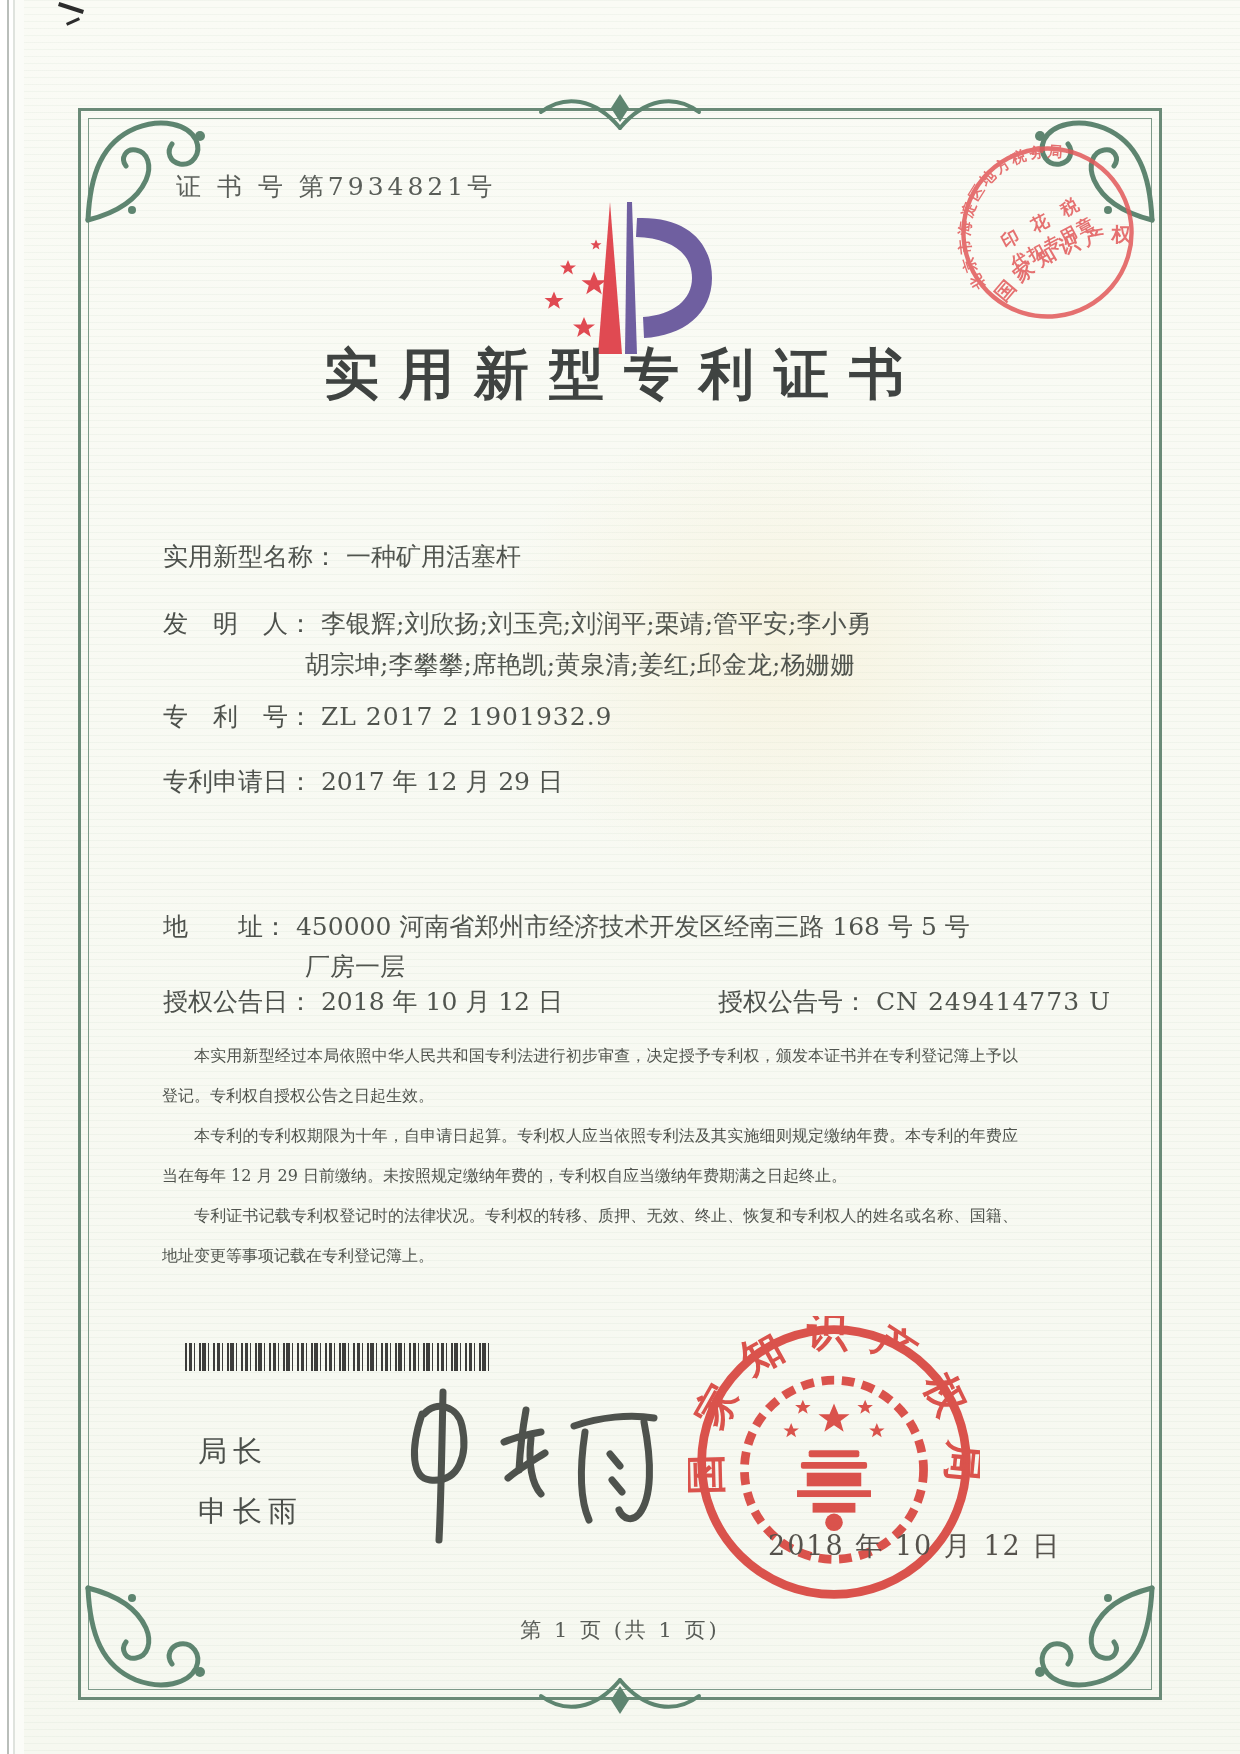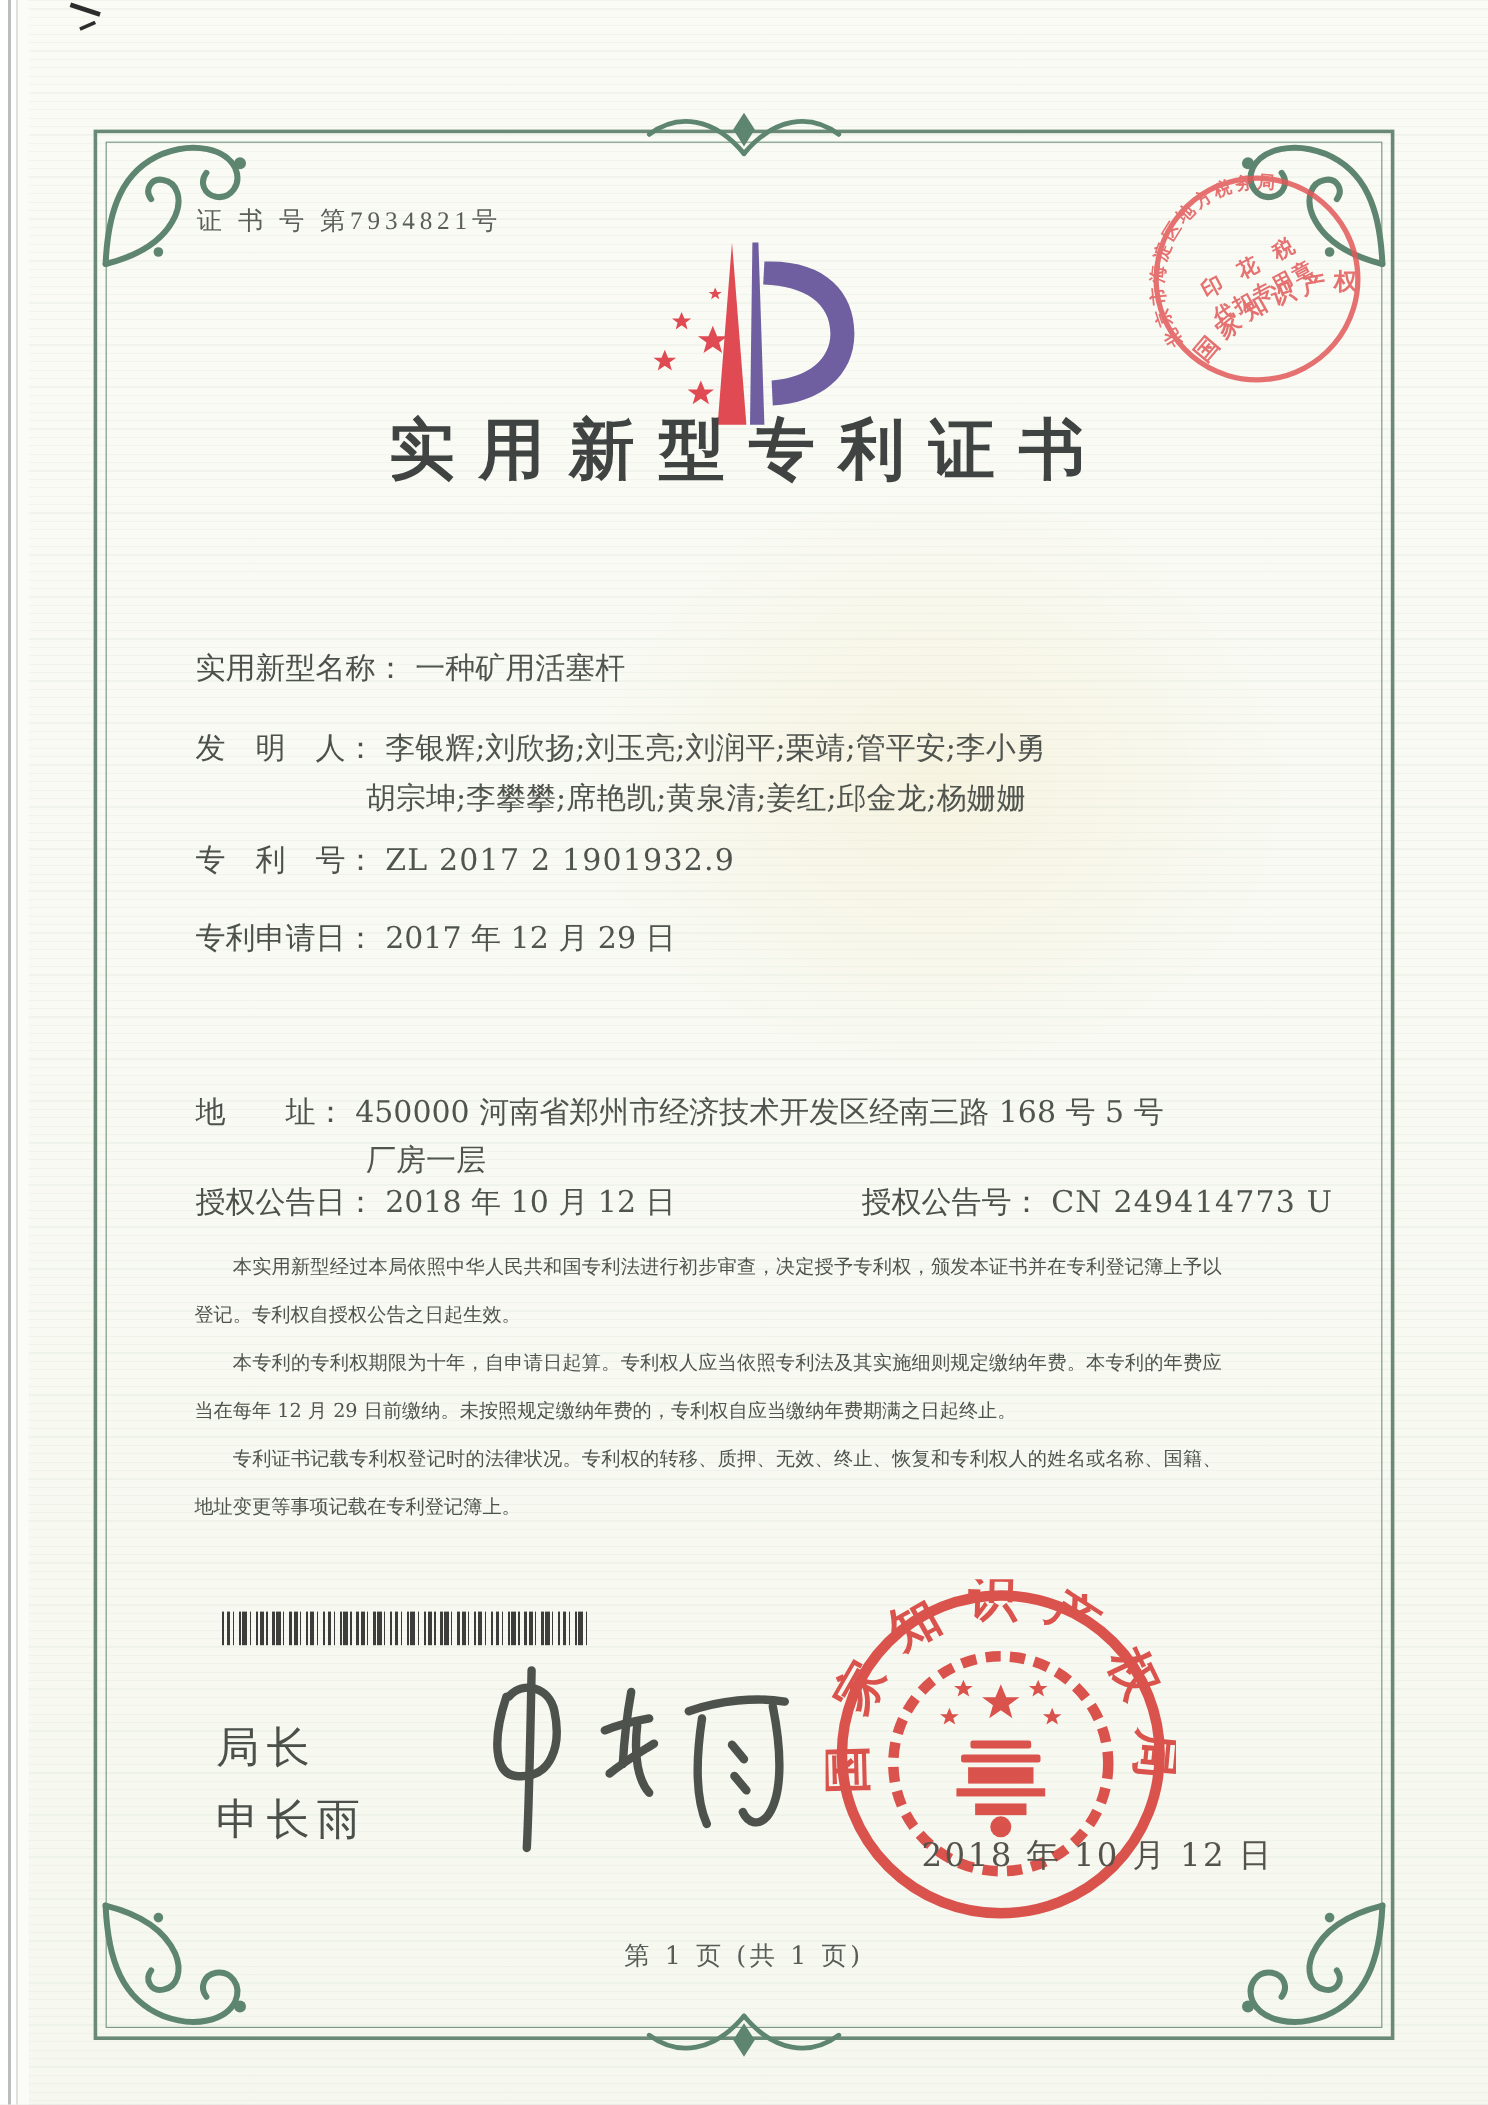--- a/index.html
+++ b/index.html
@@ -18,21 +18,21 @@
   .speck{ position:absolute; background:#2c2c2c; }
   .speck.s1{ left:58px; top:6px; width:26px; height:4px; transform:rotate(18deg); }
   .speck.s2{ left:66px; top:20px; width:14px; height:3px; transform:rotate(-24deg); }
 
   
   .frame-outer{ position:absolute; left:78px; top:108px; width:1084px; height:1592px;
     border:3px solid #6a8a77; }
   .frame-inner{ position:absolute; left:7px; top:7px; right:7px; bottom:7px; border:1px solid #7d9a89; }
   .ornament{ position:absolute; color:#5e8570; }
 
-  .cert-number{ position:absolute; left:164px; top:170px; font-size:21px; letter-spacing:4px; color:#5a5e59;font-family:Liberation Serif, serif; }
+  .cert-number{ position:absolute; left:176px; top:170px; font-size:25px; letter-spacing:4px; color:#5a5e59; }
 
   .title{ position:absolute; left:78px; top:338px; width:1084px; text-align:center;
     font-size:55px; font-weight:bold; letter-spacing:20px; padding-left:8px; color:#3f4341; }
 
   .row{ position:absolute; font-size:25px; color:#4d514c; white-space:nowrap; }
   .row .label{ color:#4d514c; }
   .row .value{ color:#50544e; }
   .mono-ish{ letter-spacing:1px; }
 
   .body-text{ position:absolute; left:162px; top:1036px; width:856px;
@@ -41,21 +41,21 @@
 
   .barcode{ position:absolute; left:185px; top:1343px; width:306px; height:28px;
     background:repeating-linear-gradient(90deg,
       #3d3d3b 0 2px, transparent 2px 4px,
       #3d3d3b 4px 7px, transparent 7px 9px,
       #3d3d3b 9px 10px, transparent 10px 14px,
       #3d3d3b 14px 16px, transparent 16px 17px,
       #3d3d3b 17px 21px, transparent 21px 23px,
       #3d3d3b 23px 24px, transparent 24px 28px); }
 
-  .official{ position:absolute; left:180px; font-size:36px; color:#4c504b; letter-spacing:6px; }
+  .official{ position:absolute; left:198px; font-size:29px; color:#4c504b; letter-spacing:6px; }
   .official.t1{ top:1432px; }
   .official.t2{ top:1492px; }
 
   .signature-svg{ position:absolute; left:388px; top:1382px; }
   .seal-svg{ position:absolute; left:688px; top:1316px; opacity:0.92; }
   .seal-date{ position:absolute; left:768px; top:1528px; font-size:27px; color:#55524c;
     letter-spacing:2px; z-index:5; }
 
   .footer{ position:absolute; left:78px; top:1616px; width:1084px; text-align:center;
     font-size:21px; letter-spacing:3px; color:#585c57; }

